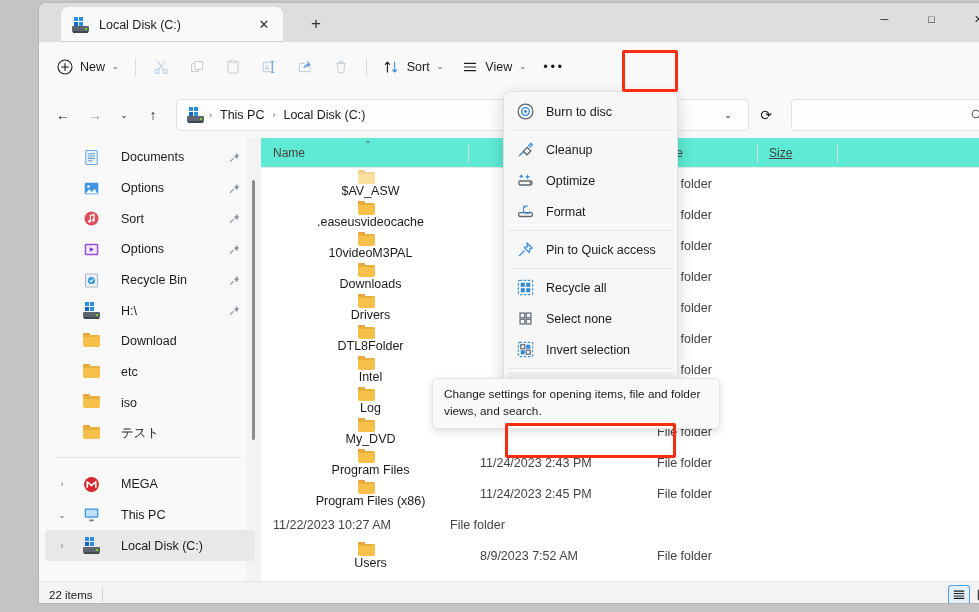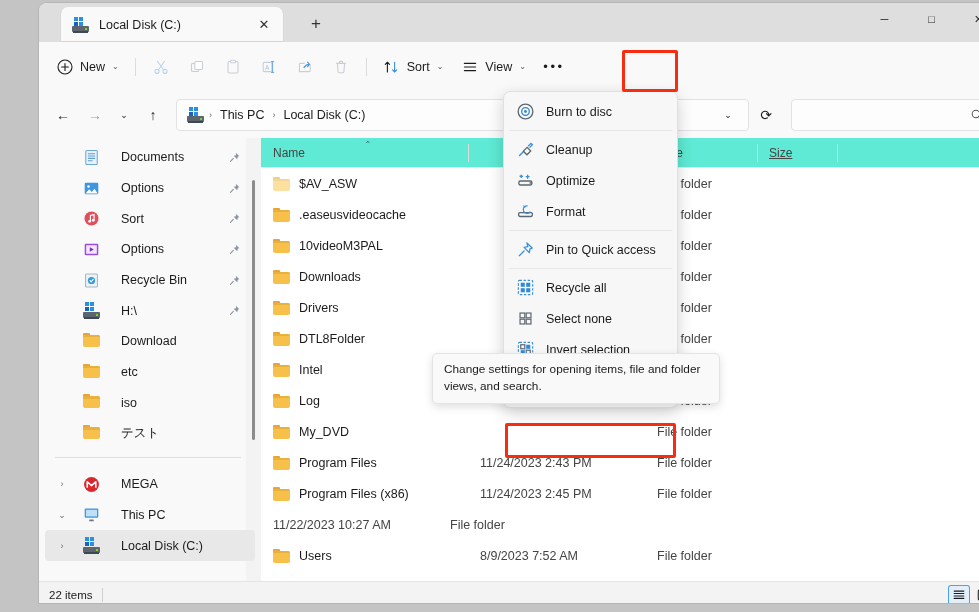--- a/index.html
+++ b/index.html
@@ -134,21 +134,21 @@
     content: ""; position: absolute; left: 0; top: 6px; bottom: 6px; width: 1px; background: #dcdcdc;
   }
   .col-name { width: 207px; }
   .col-date { width: 177px; }
   .col-type { width: 112px; }
   .col-size { width: 80px; text-decoration: underline; }
   .col-blank { width: 80px; }
   .sort-caret { position: absolute; left: 50%; top: 2px; font-size: 8px; color: #555; }
   .rows { position: relative; }
   .row { height: 31px; display: flex; align-items: center; cursor: default; }
-  .cell-name { width: 207px; display: flex; align-items: center; padding-left: 12px; }
+  .cell-name { width: 207px; display: flex; align-items: center; padding-left: 12px; flex-direction: column; }
   .folder-ico { width: 17px; height: 14px; flex: none; margin-right: 9px; position: relative; }
   .cell-name span { font-size: 12.5px; color: #1b1b1b; white-space: nowrap; overflow: hidden; }
   .cell-date { width: 177px; font-size: 12.5px; color: #444; padding-left: 12px; white-space: nowrap; }
   .cell-type { width: 112px; font-size: 12.5px; color: #444; padding-left: 12px; white-space: nowrap; }
   .cell-size { width: 80px; font-size: 12.5px; color: #444; padding-left: 12px; text-align: right; }
   .fl-track { position: absolute; right: 0; top: 0; bottom: 0; width: 15px; background: #f3f3f3; }
   .fl-thumb { position: absolute; right: 6px; top: 10px; width: 3px; height: 400px; background: #8c8c8c; border-radius: 2px; }
 
   
   .statusbar {
@@ -172,21 +172,21 @@
     height: 31px; display: flex; align-items: center; padding-left: 9px; border-radius: 4px;
     cursor: pointer; position: relative;
   }
   .mi.hovered { background: #ededed; }
   .mi-ico { width: 19px; height: 19px; flex: none; margin-right: 11px; display: flex; align-items: center; justify-content: center; }
   .mi-label { font-size: 12.5px; color: #1b1b1b; white-space: nowrap; }
   .mi-div { height: 1px; background: #e6e6e6; margin: 3px 2px; }
 
   
   .tooltip {
-    position: absolute; left: 393px; top: 350px; width: 288px;
+    position: absolute; left: 393px; top: 375px; width: 288px;
     background: #f9f9f9; border: 1px solid #e4e4e4; border-radius: 5px;
     box-shadow: 0 3px 9px rgba(0,0,0,0.13); padding: 7px 10px 8px 11px; z-index: 60;
   }
   .tooltip-text { font-size: 11.8px; color: #1b1b1b; line-height: 1.42; }
 
   
   .hl-ellipsis { left: 583px; top: 47px; width: 56px; height: 42px; z-index: 70; }
   .hl-options  { left: 466px; top: 420px; width: 171px; height: 35px; z-index: 70; }
 
   

